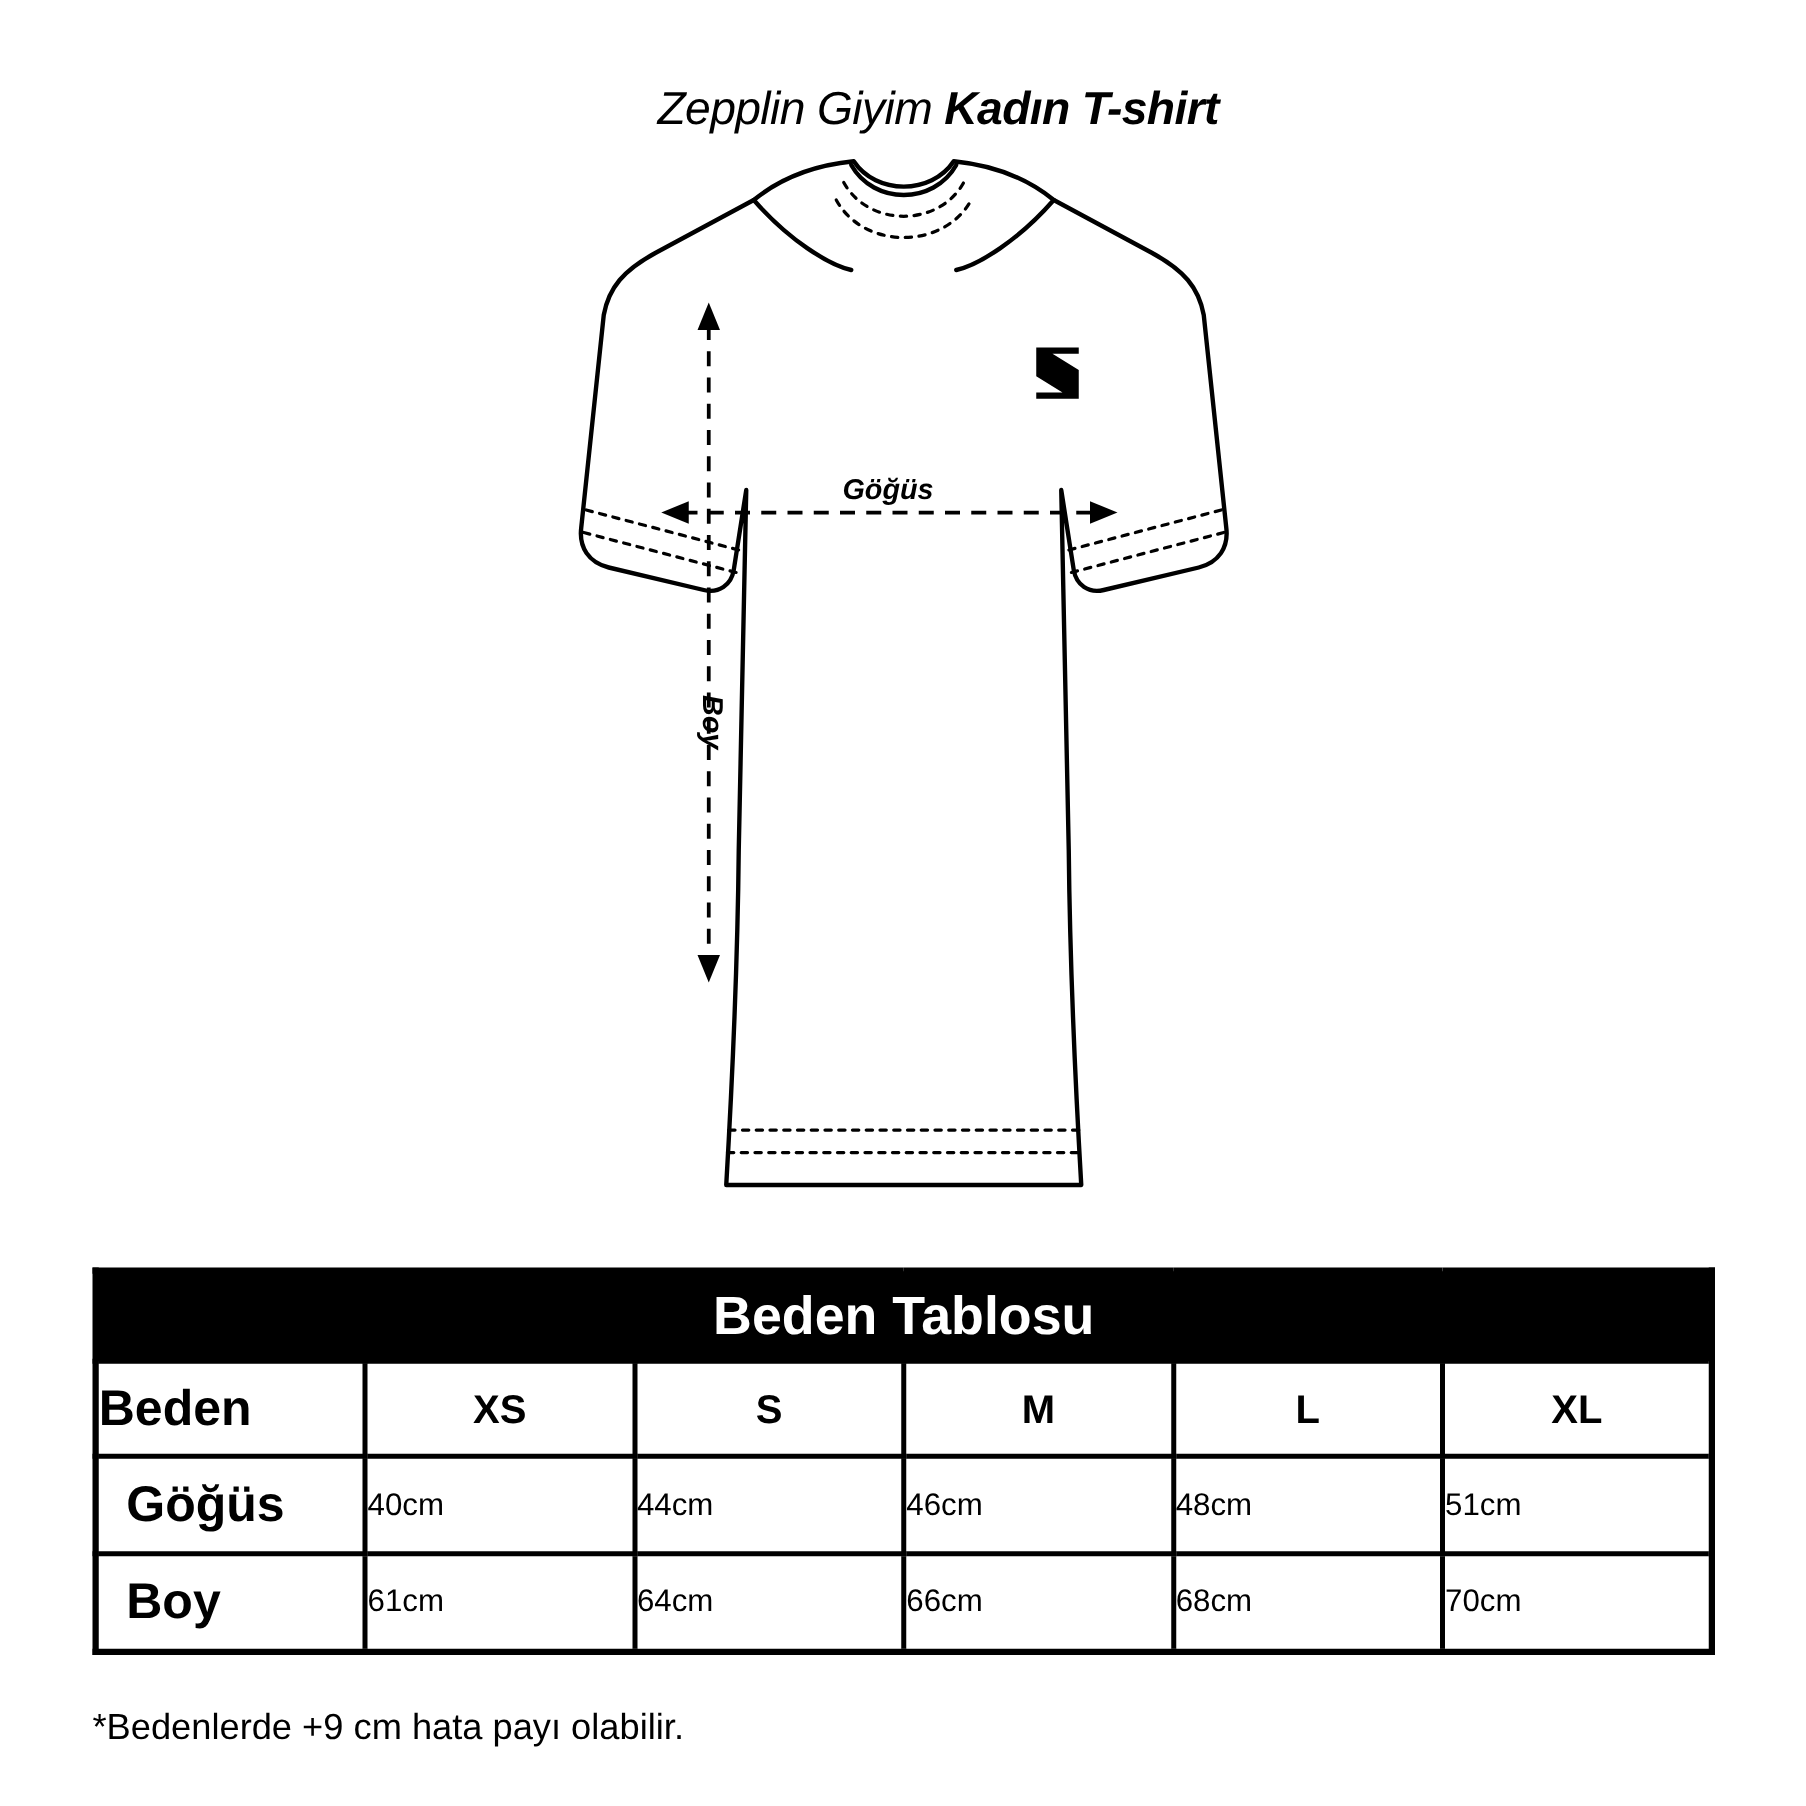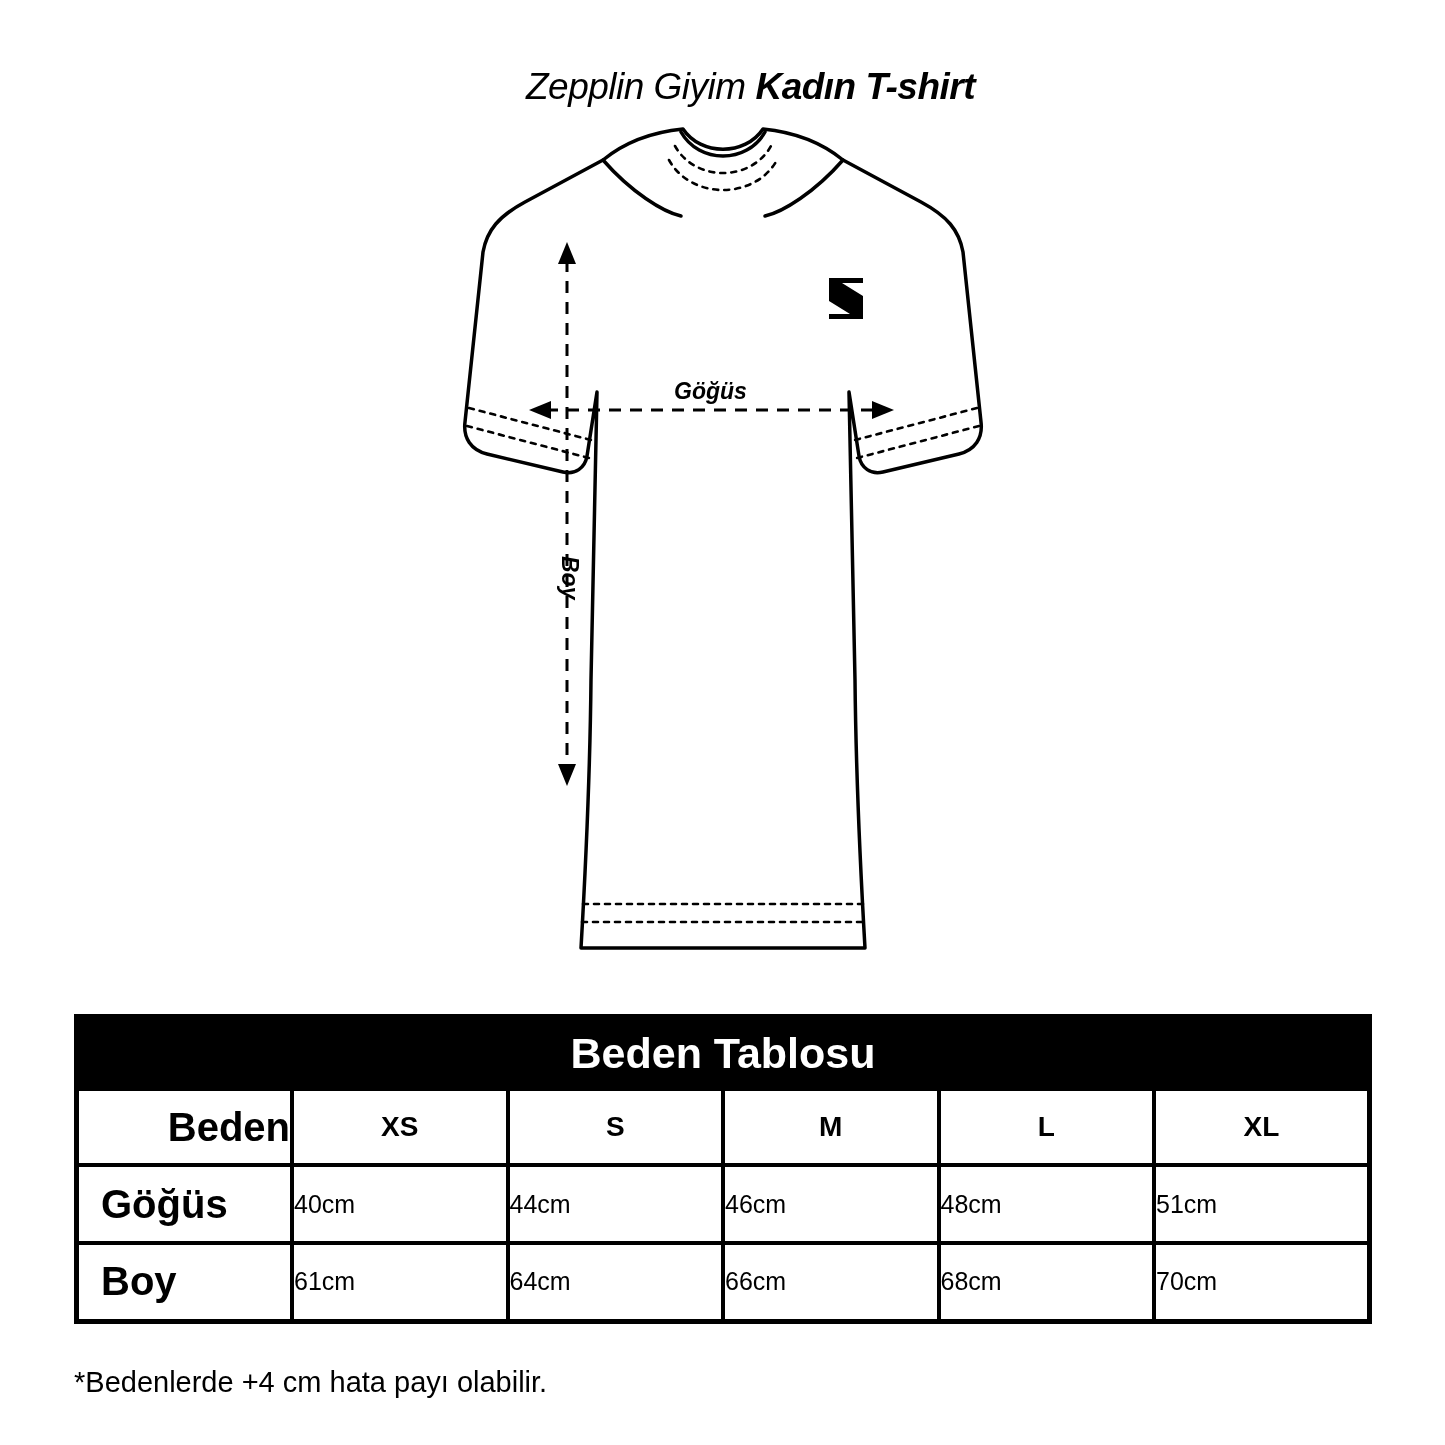--- a/index.html
+++ b/index.html
@@ -115,32 +115,32 @@
     font-weight: bold;
     height: 68px;
     letter-spacing: 0px;
     border: none;
   }
   .row-head {
     height: 76px;
   }
   .cell-rowlabel {
     width: 330px;
-    text-align: right;
+    text-align: left;
     font-size: 40px;
     font-weight: bold;
     padding-left: 0;
   }
   .cell-rowlabel.left-pad {
     text-align: left;
     padding-left: 22px;
   }
   .cell-size {
     text-align: center;
-    font-size: 28px;
+    font-size: 32px;
     font-weight: bold;
   }
   .cell-val {
     text-align: left;
     padding-left: 14px;
     font-size: 25px;
     font-weight: normal;
   }
   .row-data {
     height: 78px;
@@ -264,13 +264,13 @@
       <td class="cell-val">61cm</td>
       <td class="cell-val">64cm</td>
       <td class="cell-val">66cm</td>
       <td class="cell-val">68cm</td>
       <td class="cell-val">70cm</td>
     </tr>
   </tbody>
     </table>
 </div>
 
-<div class="footnote">*Bedenlerde +4 cm hata payı olabilir.</div>
+<div class="footnote">*Bedenlerde +9 cm hata payı olabilir.</div>
 
 </body></html>

